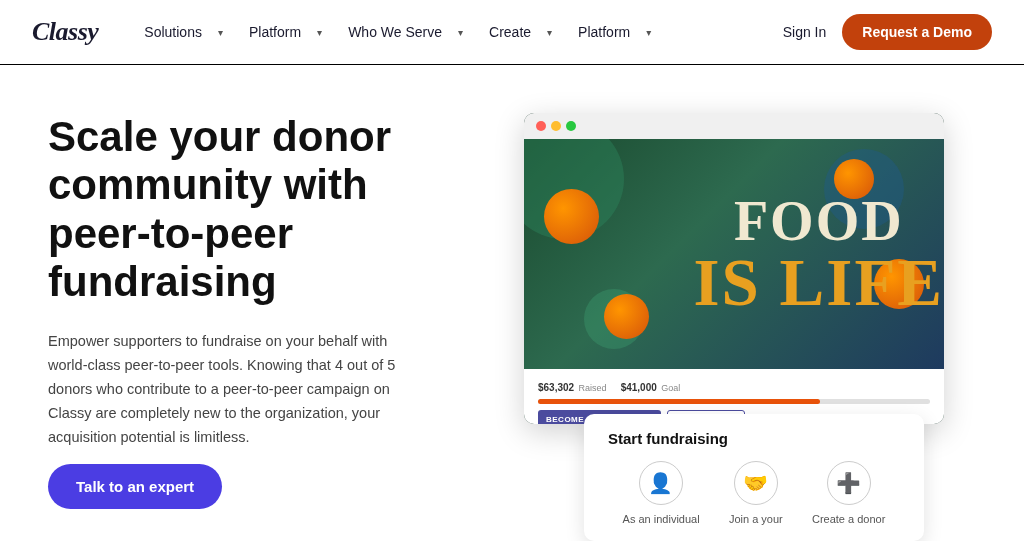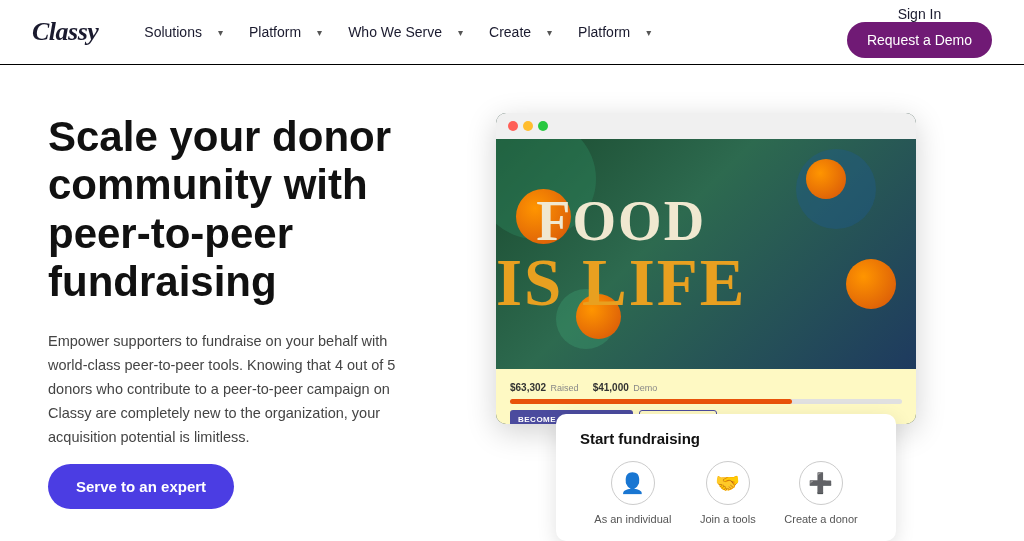--- a/index.html
+++ b/index.html
@@ -30,45 +30,45 @@
       font-size: 14px;
       color: #1a1a2e;
       cursor: pointer;
       white-space: nowrap;
     }
     .chevron {
       font-size: 10px;
       color: #555;
     }
     .nav-right {
-      display: flex; align-items: center;  flex-direction: column;
+      display: flex; align-items: center; gap: 16px;
     }
     .sign-in {
       font-size: 14px;
       color: #1a1a2e;
       cursor: pointer;
       font-weight: 500;
     }
     .request-demo {
-      background: #701a75;
+      background: #c2410c;
       color: #fff;
       border: none;
       border-radius: 25px;
       padding: 10px 20px;
       font-size: 14px;
-      font-weight: 400;
+      font-weight: 700;
       cursor: pointer;
       white-space: nowrap;
     }
 
     
     .main {
       display: flex;
       padding: 48px 48px 0 48px;
-      gap: 28px;
+      gap: 56px;
       height: calc(541px - 65px);
     }
 
     
     .left {
       flex: 0 0 420px;
       display: flex;
       flex-direction: column;
     }
     .headline {
@@ -129,21 +129,21 @@
     .dot-red { background: #ff5f57; }
     .dot-yellow { background: #ffbd2e; }
     .dot-green { background: #28c840; }
 
     .browser-content {
       width: 100%;
       height: 230px;
       background: linear-gradient(135deg, #1a4a2e 0%, #2d6a4f 40%, #1e3a5f 100%);
       display: flex;
       align-items: center;
-      justify-content: flex-start;
+      justify-content: flex-end;
       position: relative;
       overflow: hidden;
     }
 
     
     .circle-decor {
       position: absolute;
       border-radius: 50%;
       opacity: 0.4;
     }
@@ -181,21 +181,21 @@
       border-radius: 50%;
       background: radial-gradient(circle at 35% 35%, #ff9500, #d4520a);
     }
     .f1 { width: 55px; height: 55px; left: 20px; top: 50px; }
     .f2 { width: 45px; height: 45px; left: 80px; bottom: 30px; }
     .f3 { width: 50px; height: 50px; right: 20px; bottom: 60px; }
     .f4 { width: 40px; height: 40px; right: 70px; top: 20px; }
 
     
     .progress-area {
-      background: #fef9c3;
+      background: #ffffff;
       padding: 8px 14px 10px 14px;
       display: flex;
       align-items: center;
       gap: 10px;
     }
     .progress-text-group {
       display: flex;
       gap: 14px;
       margin-bottom: 4px;
     }
@@ -318,21 +318,21 @@
     <span class="sign-in">Sign In</span>
     <button class="request-demo">Request a Demo</button>
   </div>
 </nav>
 
 <div class="main">
 
   <div class="left">
     <h1 class="headline">Scale your donor community with peer-to-peer fundraising</h1>
     <p class="subtext">Empower supporters to fundraise on your behalf with world-class peer-to-peer tools. Knowing that 4 out of 5 donors who contribute to a peer-to-peer campaign on Classy are completely new to the organization, your acquisition potential is limitless.</p>
-    <button class="cta-button">Serve to an expert</button>
+    <button class="cta-button">Talk to an expert</button>
   </div>
 
   <div class="right">
 
     <div class="browser-mockup">
       <div class="browser-bar">
         <div class="dot dot-red"></div>
         <div class="dot dot-yellow"></div>
         <div class="dot dot-green"></div>
       </div>
@@ -352,21 +352,21 @@
 
       <div class="progress-area">
         <div style="flex:1;">
           <div class="progress-text-group">
             <div>
               <span class="prog-amount">$63,302</span>
               <span class="prog-label">Raised</span>
             </div>
             <div>
               <span class="prog-amount">$41,000</span>
-              <span class="prog-label">Demo</span>
+              <span class="prog-label">Goal</span>
             </div>
           </div>
           <div class="progress-bar-track">
             <div class="progress-bar-fill"></div>
           </div>
           <div class="prog-buttons">
             <button class="prog-btn">BECOME A FUNDRAISER</button>
             <button class="prog-btn outline">DONATE NOW</button>
           </div>
         </div>
@@ -375,21 +375,21 @@
 
     <div class="fundraising-card">
       <div class="fundraising-title">Start fundraising</div>
       <div class="fundraising-options">
         <div class="fund-option">
           <div class="fund-icon">👤</div>
           <span class="fund-label">As an individual</span>
         </div>
         <div class="fund-option">
           <div class="fund-icon">🤝</div>
-          <span class="fund-label">Join a tools</span>
+          <span class="fund-label">Join a your</span>
         </div>
         <div class="fund-option">
           <div class="fund-icon">➕</div>
           <span class="fund-label">Create a donor</span>
         </div>
       </div>
     </div>
 
   </div>
 </div>

